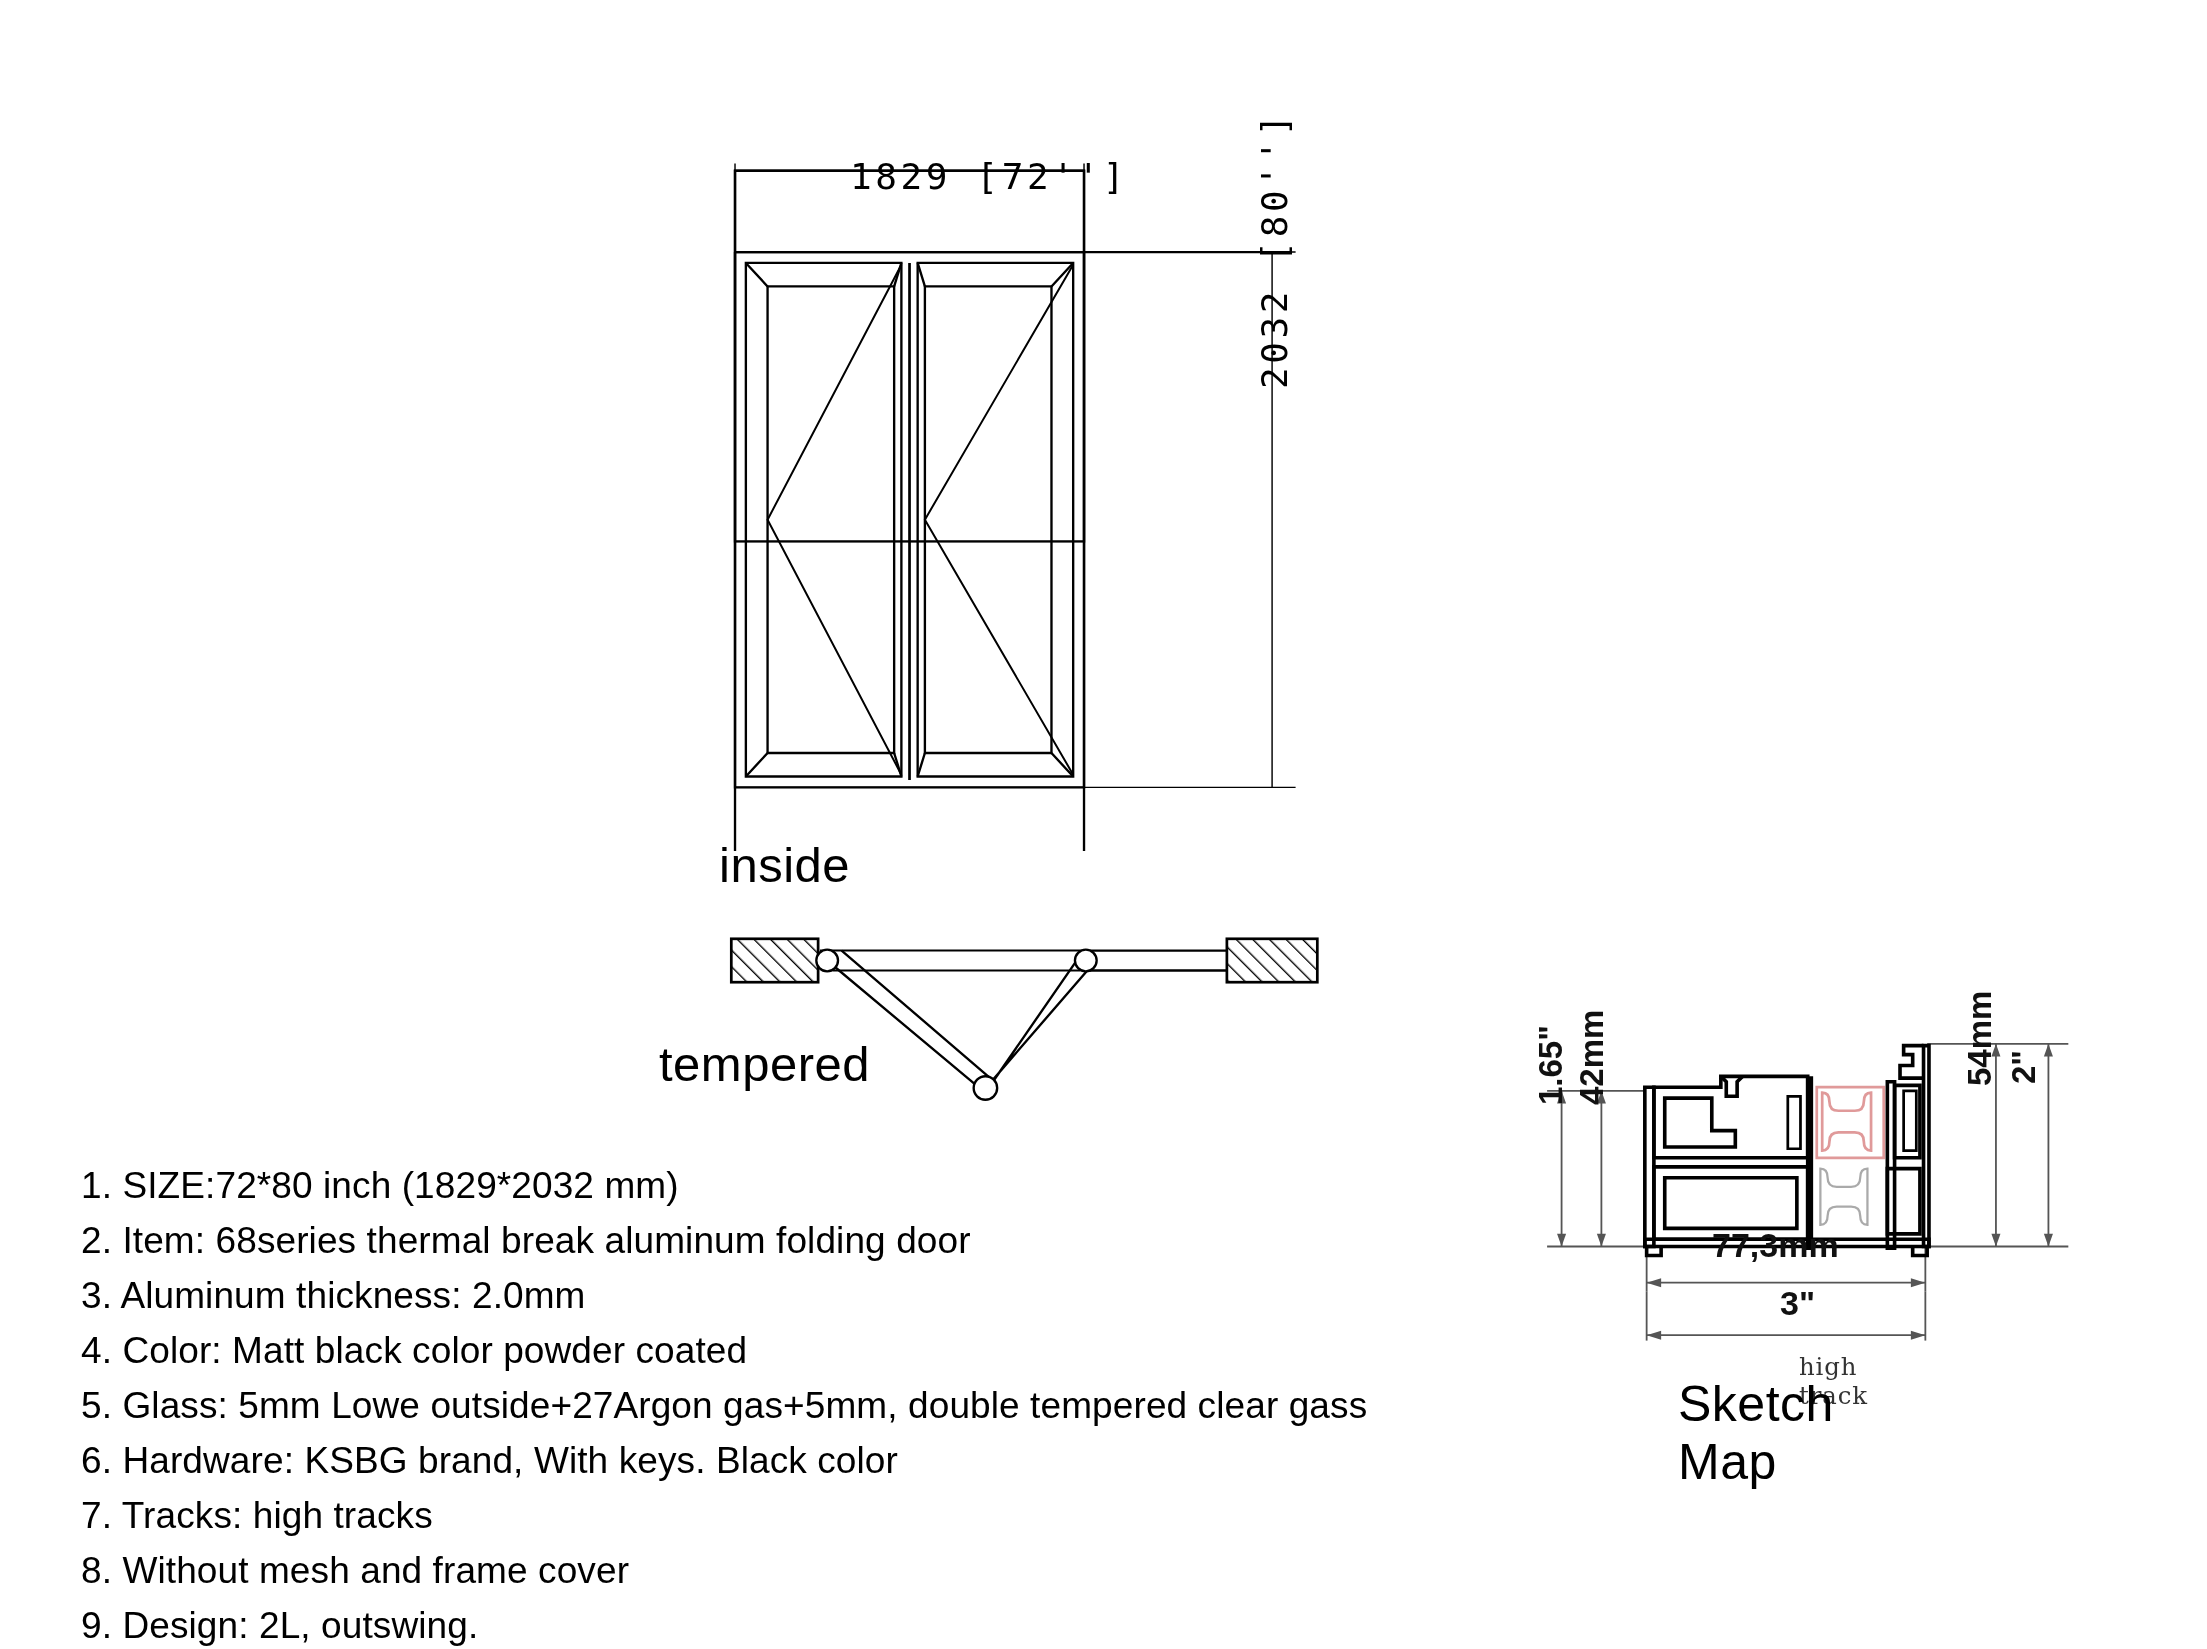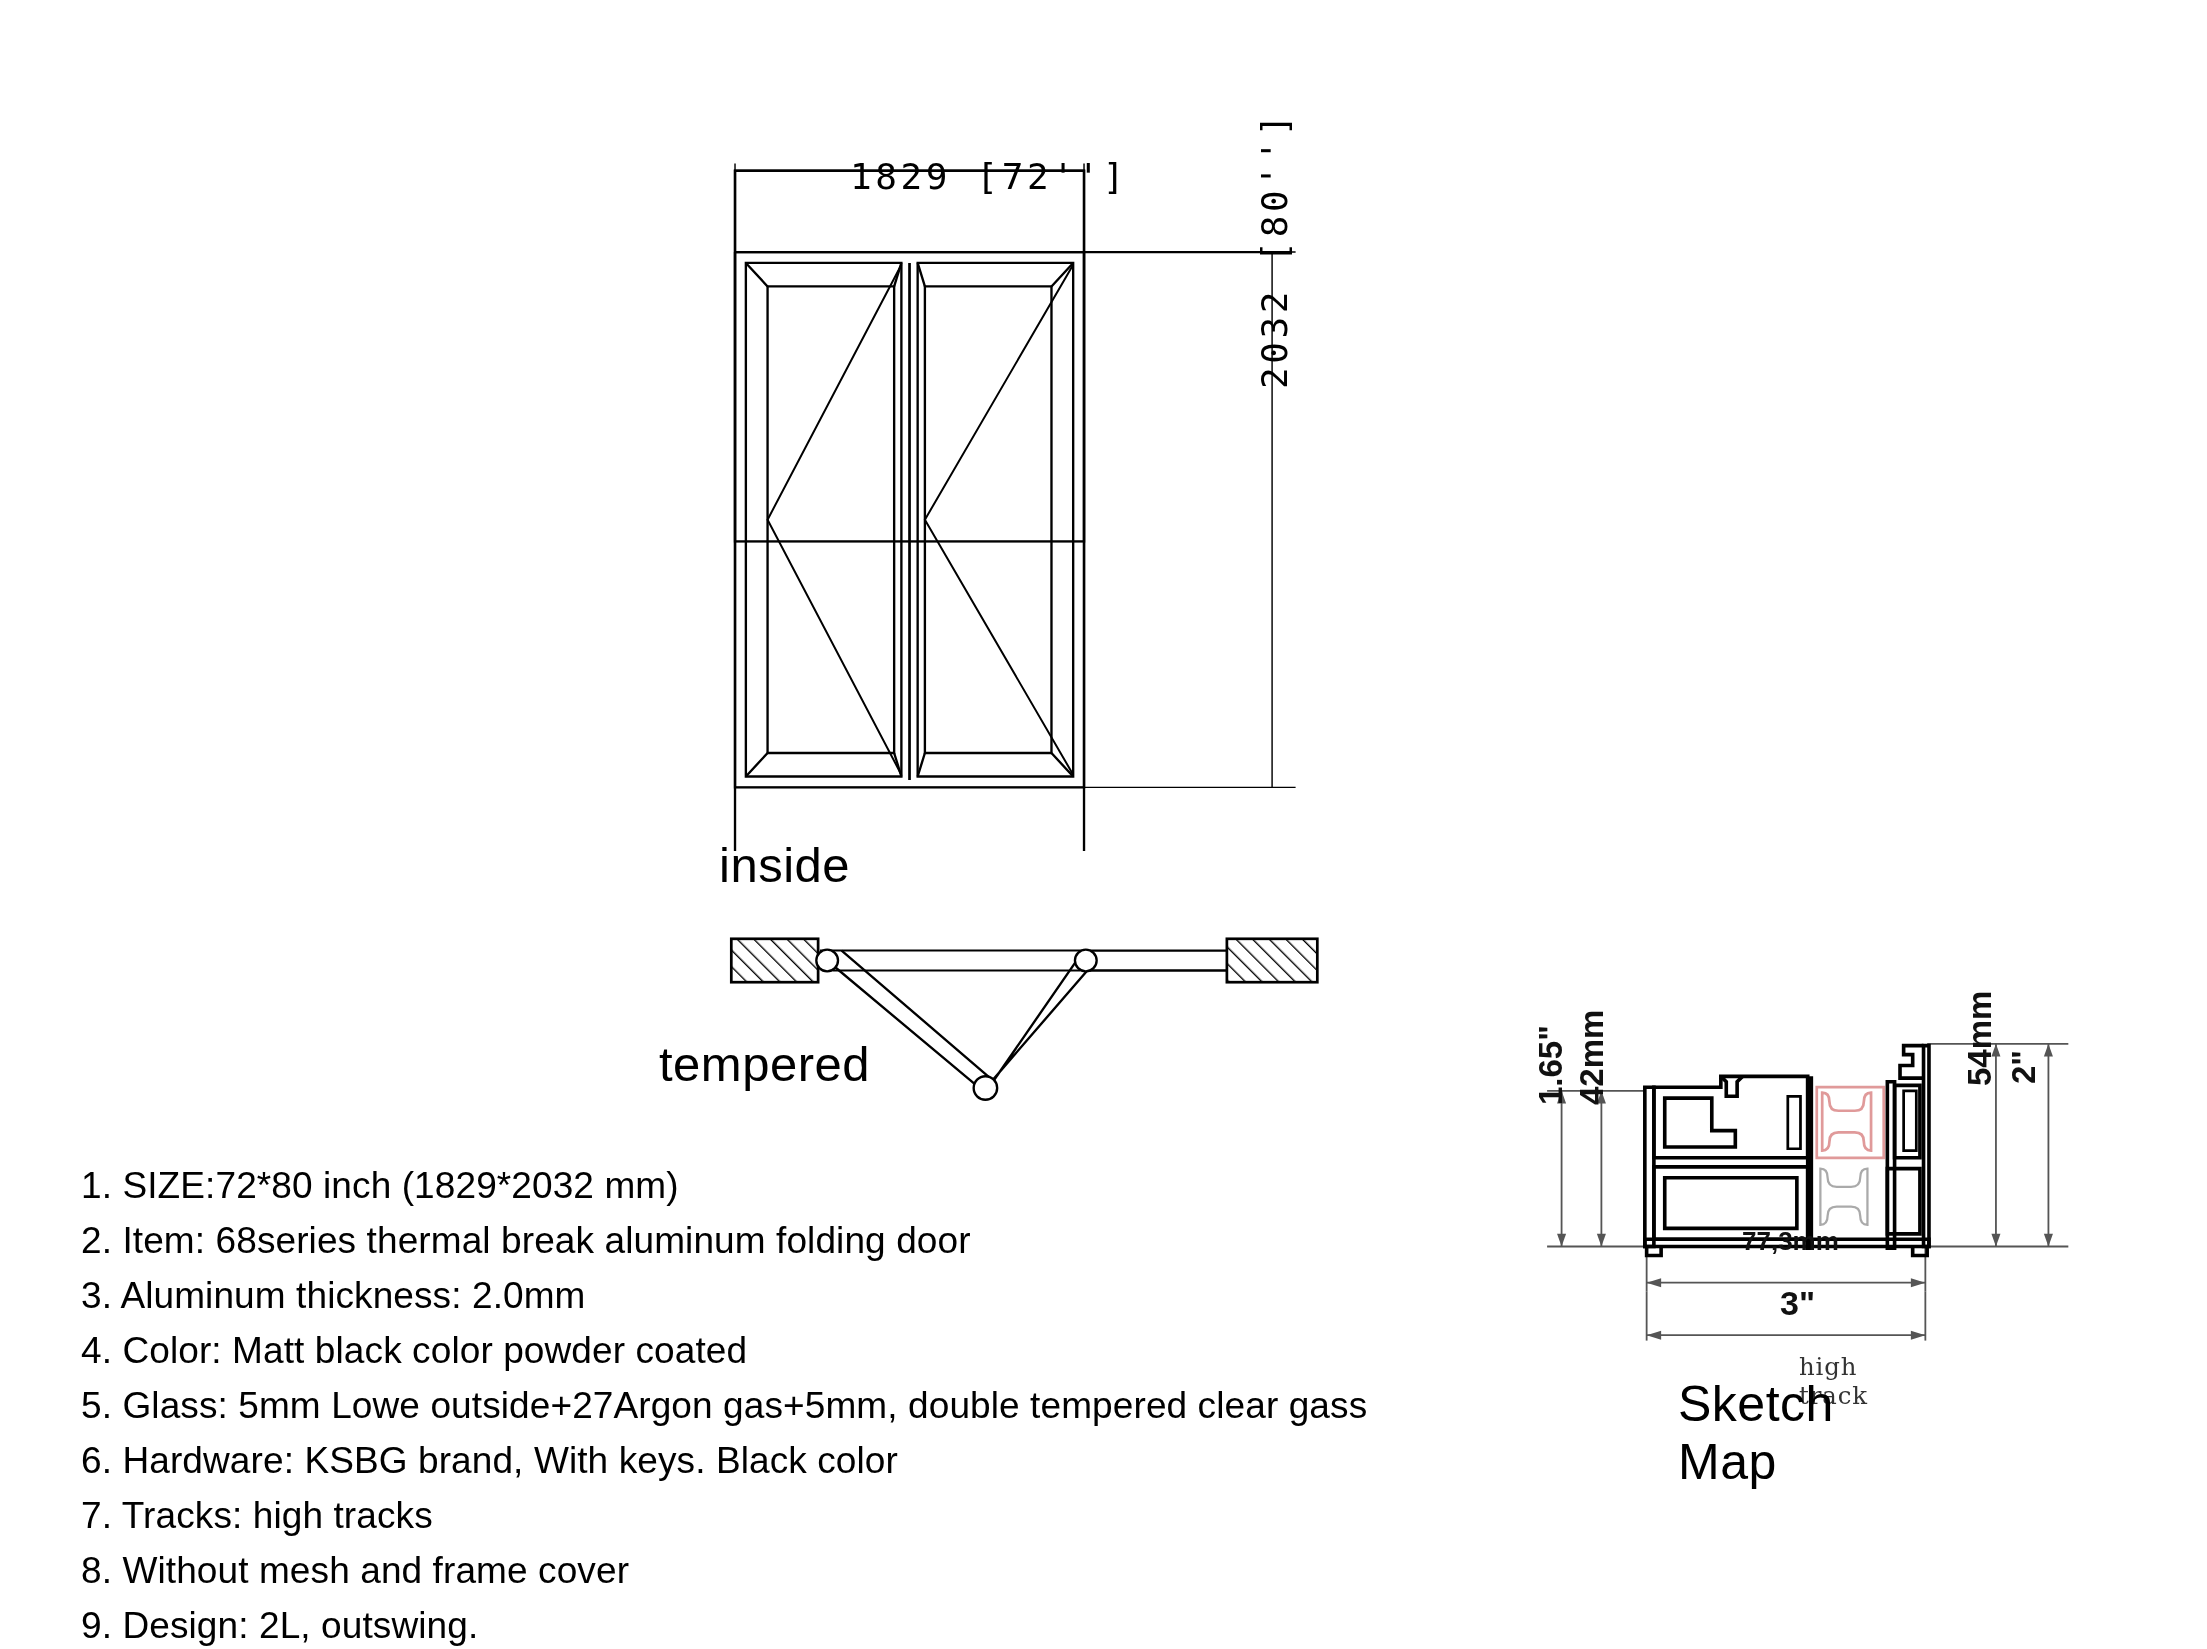--- a/index.html
+++ b/index.html
@@ -21,21 +21,21 @@
   .dim-right{position:absolute;left:1254px;top:389px;font-size:36px;
              font-family:"DejaVu Sans Mono",monospace;letter-spacing:3.6px;
              transform:rotate(-90deg);transform-origin:left top;white-space:nowrap;}
 
   
   .p-txt{position:absolute;font-family:"Liberation Sans",sans-serif;font-weight:bold;color:#111;}
   .p-165{left:1532px;top:1105px;font-size:33px;transform:rotate(-90deg);transform-origin:left top;white-space:nowrap;}
   .p-42 {left:1573px;top:1105px;font-size:33px;transform:rotate(-90deg);transform-origin:left top;white-space:nowrap;}
   .p-54 {left:1961px;top:1086px;font-size:33px;transform:rotate(-90deg);transform-origin:left top;white-space:nowrap;}
   .p-2in{left:2005px;top:1084px;font-size:33px;transform:rotate(-90deg);transform-origin:left top;white-space:nowrap;}
-  .p-773{left:1712px;top:1226px;font-size:26px;margin-left:30px;}
+  .p-773{left:1712px;top:1226px;font-size:34px;}
   .p-3in{left:1780px;top:1284px;font-size:34px;}
   .p-ht {left:1799px;top:1332px;font-size:24.4px;font-weight:normal;
          font-family:"DejaVu Serif",serif;letter-spacing:0.9px;color:#333;margin-top:20px;}
   svg{display:block;}
 </style>
 </head>
 <body>
 
 <div class="stage">
 

